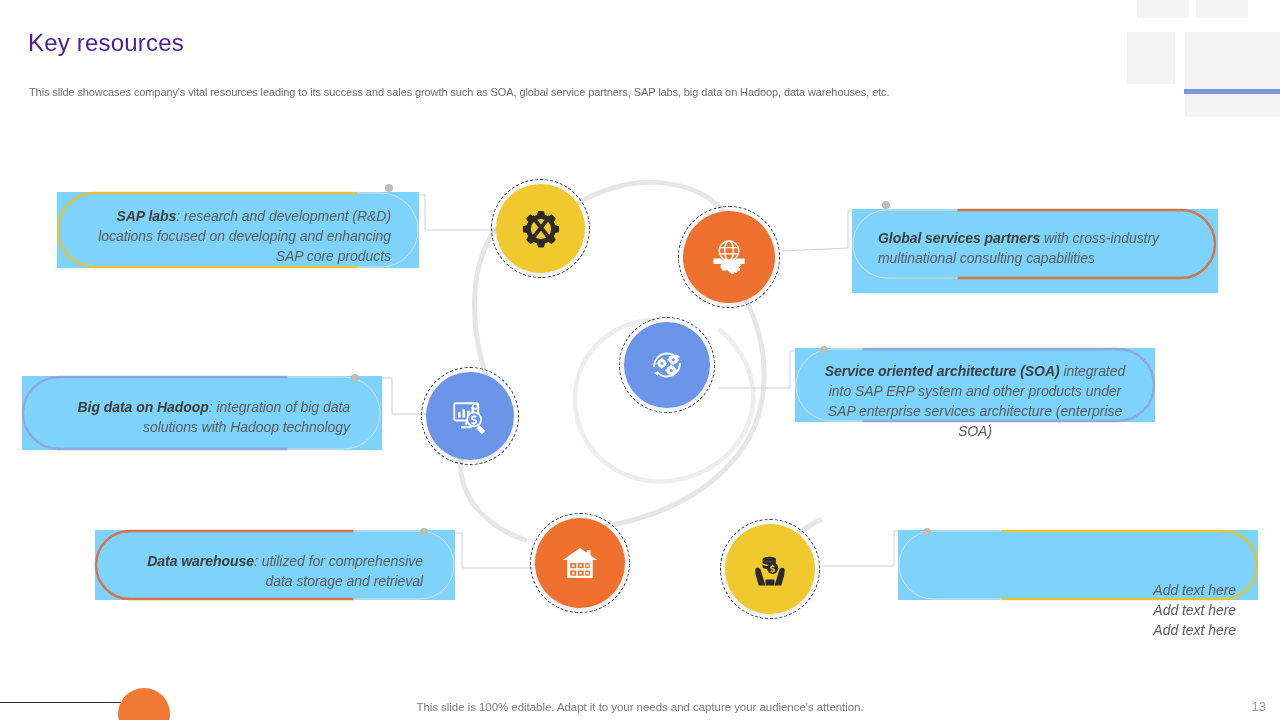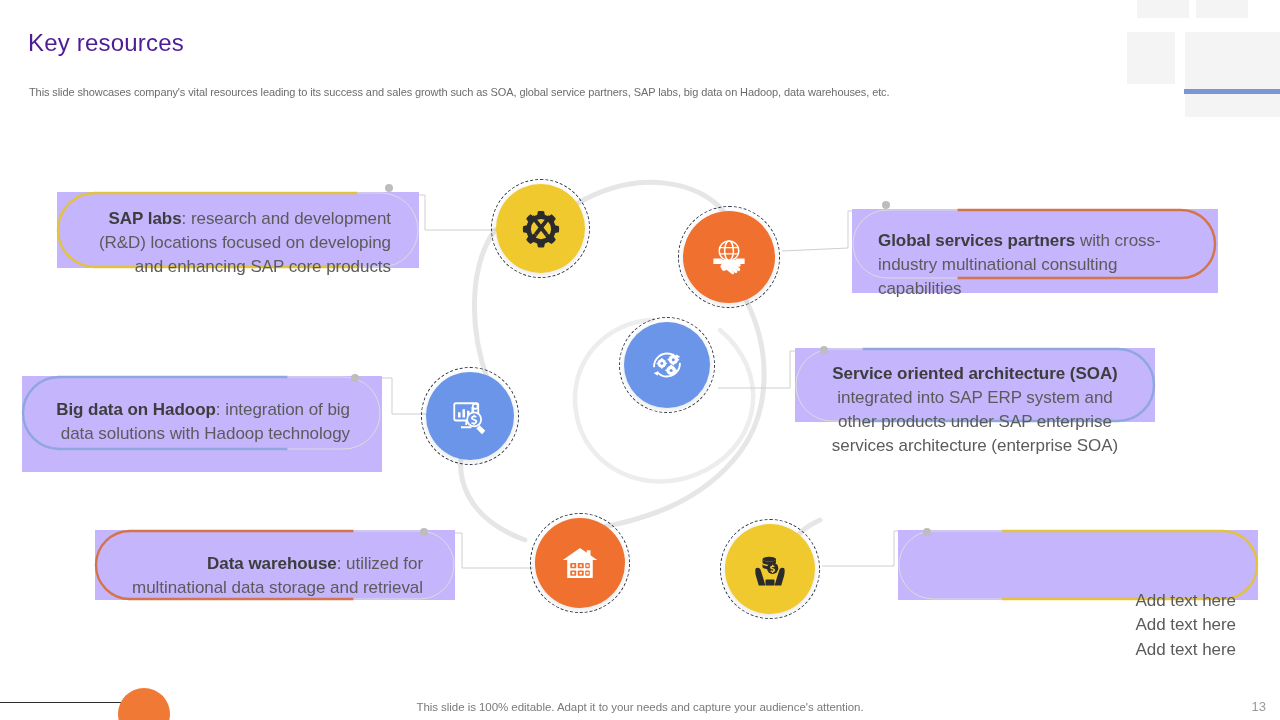--- a/index.html
+++ b/index.html
@@ -26,26 +26,27 @@
     font-size:11px;color:#6c6c6c;line-height:1.35;letter-spacing:-.1px;
   }
 
   
   #connectors{position:absolute;left:0;top:0;width:1280px;height:720px;}
 
   
   .callout{
     position:absolute;
     box-sizing:border-box;
-    background:#c4b5fd;
-    font-size:17px;
+    background:#7dd3fc;
+    font-size:14px;
     line-height:1.42;
     color:#5b5b5b;
     letter-spacing:-.05px;
     z-index:4;
+    font-style:italic;
   }
   .callout .txt{position:relative;z-index:3;}
   .callout b{color:#3d3d3d;font-weight:bold;}
   .callout .pin{
     position:absolute;width:8px;height:8px;border-radius:50%;
     background:#bdbdbd;z-index:5;
   }
 
   
   .frame{position:absolute;left:0;top:0;overflow:visible;}
@@ -146,21 +147,21 @@
     <svg class="frame" width="366" height="70" viewBox="0 0 366 70">
       <path d="M106 1 H329 A34 34 0 0 1 329 69 H106" fill="none" stroke="#d4744a" stroke-width="2.4" stroke-linecap="round"></path>
       <path d="M106 1 H35 A34 34 0 0 0 35 69 H106" fill="none" stroke="#dcdcdc" stroke-width="1"></path>
     </svg>
     <div class="txt">
       <b>Global services partners</b><span> with cross-industry multinational consulting capabilities</span>
     </div>
     <div class="pin" style="left:30px;top:-8px;"></div>
   </div>
 
-  <div class="callout" style="left:22px;top:376px;width:360px;height:96px;padding:22px 32px 0 22px;text-align:right;">
+  <div class="callout" style="left:22px;top:376px;width:360px;height:74px;padding:22px 32px 0 22px;text-align:right;">
     <svg class="frame" width="360" height="74" viewBox="0 0 360 74">
       <path d="M37 1 H265" fill="none" stroke="#8fa7dd" stroke-width="2.4" stroke-linecap="round"></path>
       <path d="M37 1 A36 36 0 0 0 37 73" fill="none" stroke="#8fa7dd" stroke-width="2.4"></path>
       <path d="M37 73 H265" fill="none" stroke="#8fa7dd" stroke-width="2.4" stroke-linecap="round"></path>
       <path d="M265 1 H322 A36 36 0 0 1 322 73 H265" fill="none" stroke="#dcdcdc" stroke-width="1"></path>
     </svg>
     <div class="txt">
       <b>Big data on Hadoop</b><span>: integration  of big data solutions with Hadoop technology</span>
     </div>
     <div class="pin" style="left:329px;top:-2px;"></div>
@@ -178,21 +179,21 @@
   </div>
 
   <div class="callout" style="left:95px;top:530px;width:360px;height:70px;padding:22px 32px 0 22px;text-align:right;">
     <svg class="frame" width="360" height="70" viewBox="0 0 360 70">
       <path d="M35 1 H258" fill="none" stroke="#d4744a" stroke-width="2.4" stroke-linecap="round"></path>
       <path d="M35 1 A34 34 0 0 0 35 69" fill="none" stroke="#d4744a" stroke-width="2.4"></path>
       <path d="M35 69 H258" fill="none" stroke="#d4744a" stroke-width="2.4" stroke-linecap="round"></path>
       <path d="M258 1 H325 A34 34 0 0 1 325 69 H258" fill="none" stroke="#dcdcdc" stroke-width="1"></path>
     </svg>
     <div class="txt">
-      <b>Data warehouse</b><span>: utilized for multinational  data storage  and retrieval</span>
+      <b>Data warehouse</b><span>: utilized for comprehensive  data storage  and retrieval</span>
     </div>
     <div class="pin" style="left:325px;top:-2px;"></div>
   </div>
 
   <div class="callout" style="left:898px;top:530px;width:360px;height:70px;padding:11px 22px 0 23px;text-align:right;white-space:pre-line;">
     <svg class="frame" width="360" height="70" viewBox="0 0 360 70">
       <path d="M104 1 H325 A34 34 0 0 1 325 69 H104" fill="none" stroke="#e3c23d" stroke-width="2.4" stroke-linecap="round"></path>
       <path d="M104 1 H35 A34 34 0 0 0 35 69 H104" fill="none" stroke="#dcdcdc" stroke-width="1"></path>
     </svg>
     <div class="txt">Add text here

